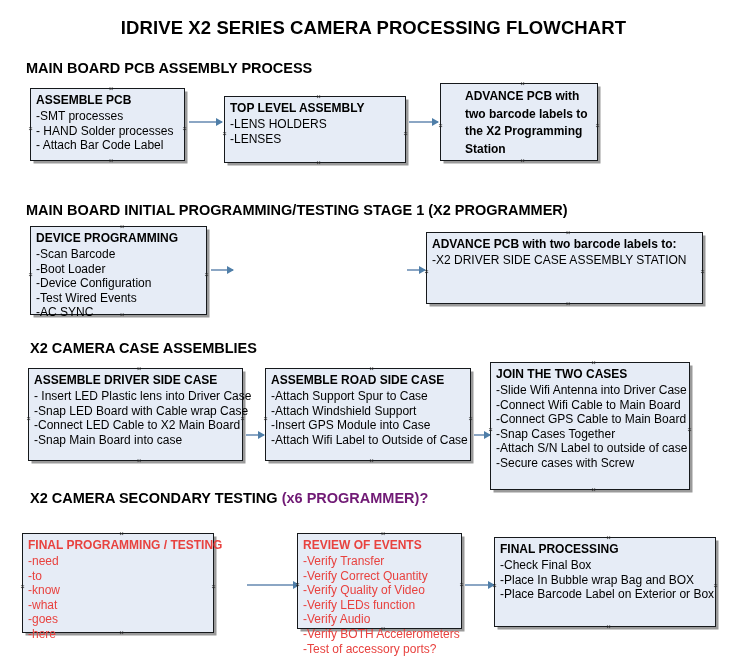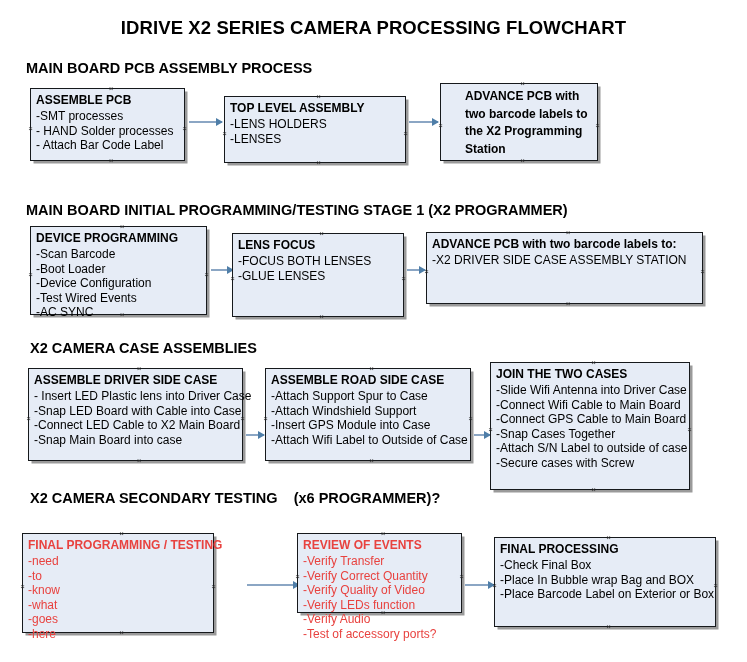--- a/index.html
+++ b/index.html
@@ -32,22 +32,21 @@
     white-space: nowrap;
   }
   .section-head {
     position: absolute;
     font-size: 14.5px;
     font-weight: bold;
     color: #000000;
     white-space: nowrap;
   }
   .section-head .accent {
-    color: #000000;
-    margin-left: 12px;
+    color: #701a75;
   }
   .node {
     position: absolute;
     background: #e6ecf6;
     border: 1px solid #16191c;
     box-sizing: border-box;
     box-shadow: 3px 3px 0 -0.5px #9a9a9a;
     padding: 4px 5px 3px 5px;
     overflow: visible;
   }
@@ -154,47 +153,38 @@
     <div class="n-line">-Test Wired Events</div>
     <div class="n-line">-AC SYNC</div>
     <span class="handle" style="left:50%; top:-4px;"></span>
     <span class="handle" style="left:-4px; top:50%;"></span>
     <span class="handle" style="right:-4px; top:50%;"></span>
     <span class="handle" style="left:50%; bottom:-4px;"></span>
   </div>
 
   <div class="connector" style="left:211px; top:269px; width:22px;"></div>
 
-  <div class="node" style="left:232px; top:233px; width:172px; height:84px;">
-    <div class="n-title">LENS FOCUS</div>
-    <div class="n-line">-FOCUS BOTH LENSES</div>
-    <div class="n-line">-GLUE LENSES</div>
-    <span class="handle" style="left:50%; top:-4px;"></span>
-    <span class="handle" style="left:-4px; top:50%;"></span>
-    <span class="handle" style="right:-4px; top:50%;"></span>
-    <span class="handle" style="left:50%; bottom:-4px;"></span>
-  </div>
 
   <div class="connector" style="left:407px; top:269px; width:18px;"></div>
 
   <div class="node" style="left:426px; top:232px; width:277px; height:72px;">
     <div class="n-title">ADVANCE PCB with two barcode labels to:</div>
     <div class="n-line">-X2 DRIVER  SIDE  CASE  ASSEMBLY STATION</div>
     <span class="handle" style="left:50%; top:-4px;"></span>
     <span class="handle" style="left:-4px; top:50%;"></span>
     <span class="handle" style="right:-4px; top:50%;"></span>
     <span class="handle" style="left:50%; bottom:-4px;"></span>
   </div>
 
   <div class="section-head" style="left:30px; top:340px;">X2 CAMERA CASE ASSEMBLIES</div>
 
   <div class="node" style="left:28px; top:368px; width:215px; height:93px;">
     <div class="n-title">ASSEMBLE DRIVER SIDE CASE</div>
     <div class="n-line">- Insert LED Plastic lens into Driver Case</div>
-    <div class="n-line">-Snap LED Board with Cable into Case</div>
+    <div class="n-line">-Snap LED Board with Cable wrap Case</div>
     <div class="n-line">-Connect LED Cable to X2 Main Board</div>
     <div class="n-line">-Snap Main Board into case</div>
     <span class="handle" style="left:50%; top:-4px;"></span>
     <span class="handle" style="left:-4px; top:50%;"></span>
     <span class="handle" style="right:-4px; top:50%;"></span>
     <span class="handle" style="left:50%; bottom:-4px;"></span>
   </div>
 
   <div class="connector" style="left:246px; top:434px; width:18px;"></div>
 
@@ -237,27 +227,28 @@
     <div class="n-line">-goes</div>
     <div class="n-line">-here</div>
     <span class="handle" style="left:50%; top:-4px;"></span>
     <span class="handle" style="left:-4px; top:50%;"></span>
     <span class="handle" style="right:-4px; top:50%;"></span>
     <span class="handle" style="left:50%; bottom:-4px;"></span>
   </div>
 
   <div class="connector" style="left:247px; top:584px; width:52px;"></div>
 
-  <div class="node red" style="left:297px; top:533px; width:165px; height:80px;">
+  <div class="node red" style="left:297px; top:533px; width:165px; height:96px;">
     <div class="n-title">REVIEW OF EVENTS</div>
     <div class="n-line">-Verify Transfer</div>
     <div class="n-line">-Verify Correct Quantity</div>
     <div class="n-line">-Verify Quality of Video</div>
     <div class="n-line">-Verify LEDs function</div>
     <div class="n-line">-Verify Audio</div>
+    <div class="n-line">-Verify BOTH Accelerometers</div>
     <div class="n-line">-Test of accessory ports?</div>
     <span class="handle" style="left:50%; top:-4px;"></span>
     <span class="handle" style="left:-4px; top:50%;"></span>
     <span class="handle" style="right:-4px; top:50%;"></span>
     <span class="handle" style="left:50%; bottom:-4px;"></span>
   </div>
 
   <div class="connector" style="left:465px; top:584px; width:29px;"></div>
 
   <div class="node" style="left:494px; top:537px; width:222px; height:90px;">

